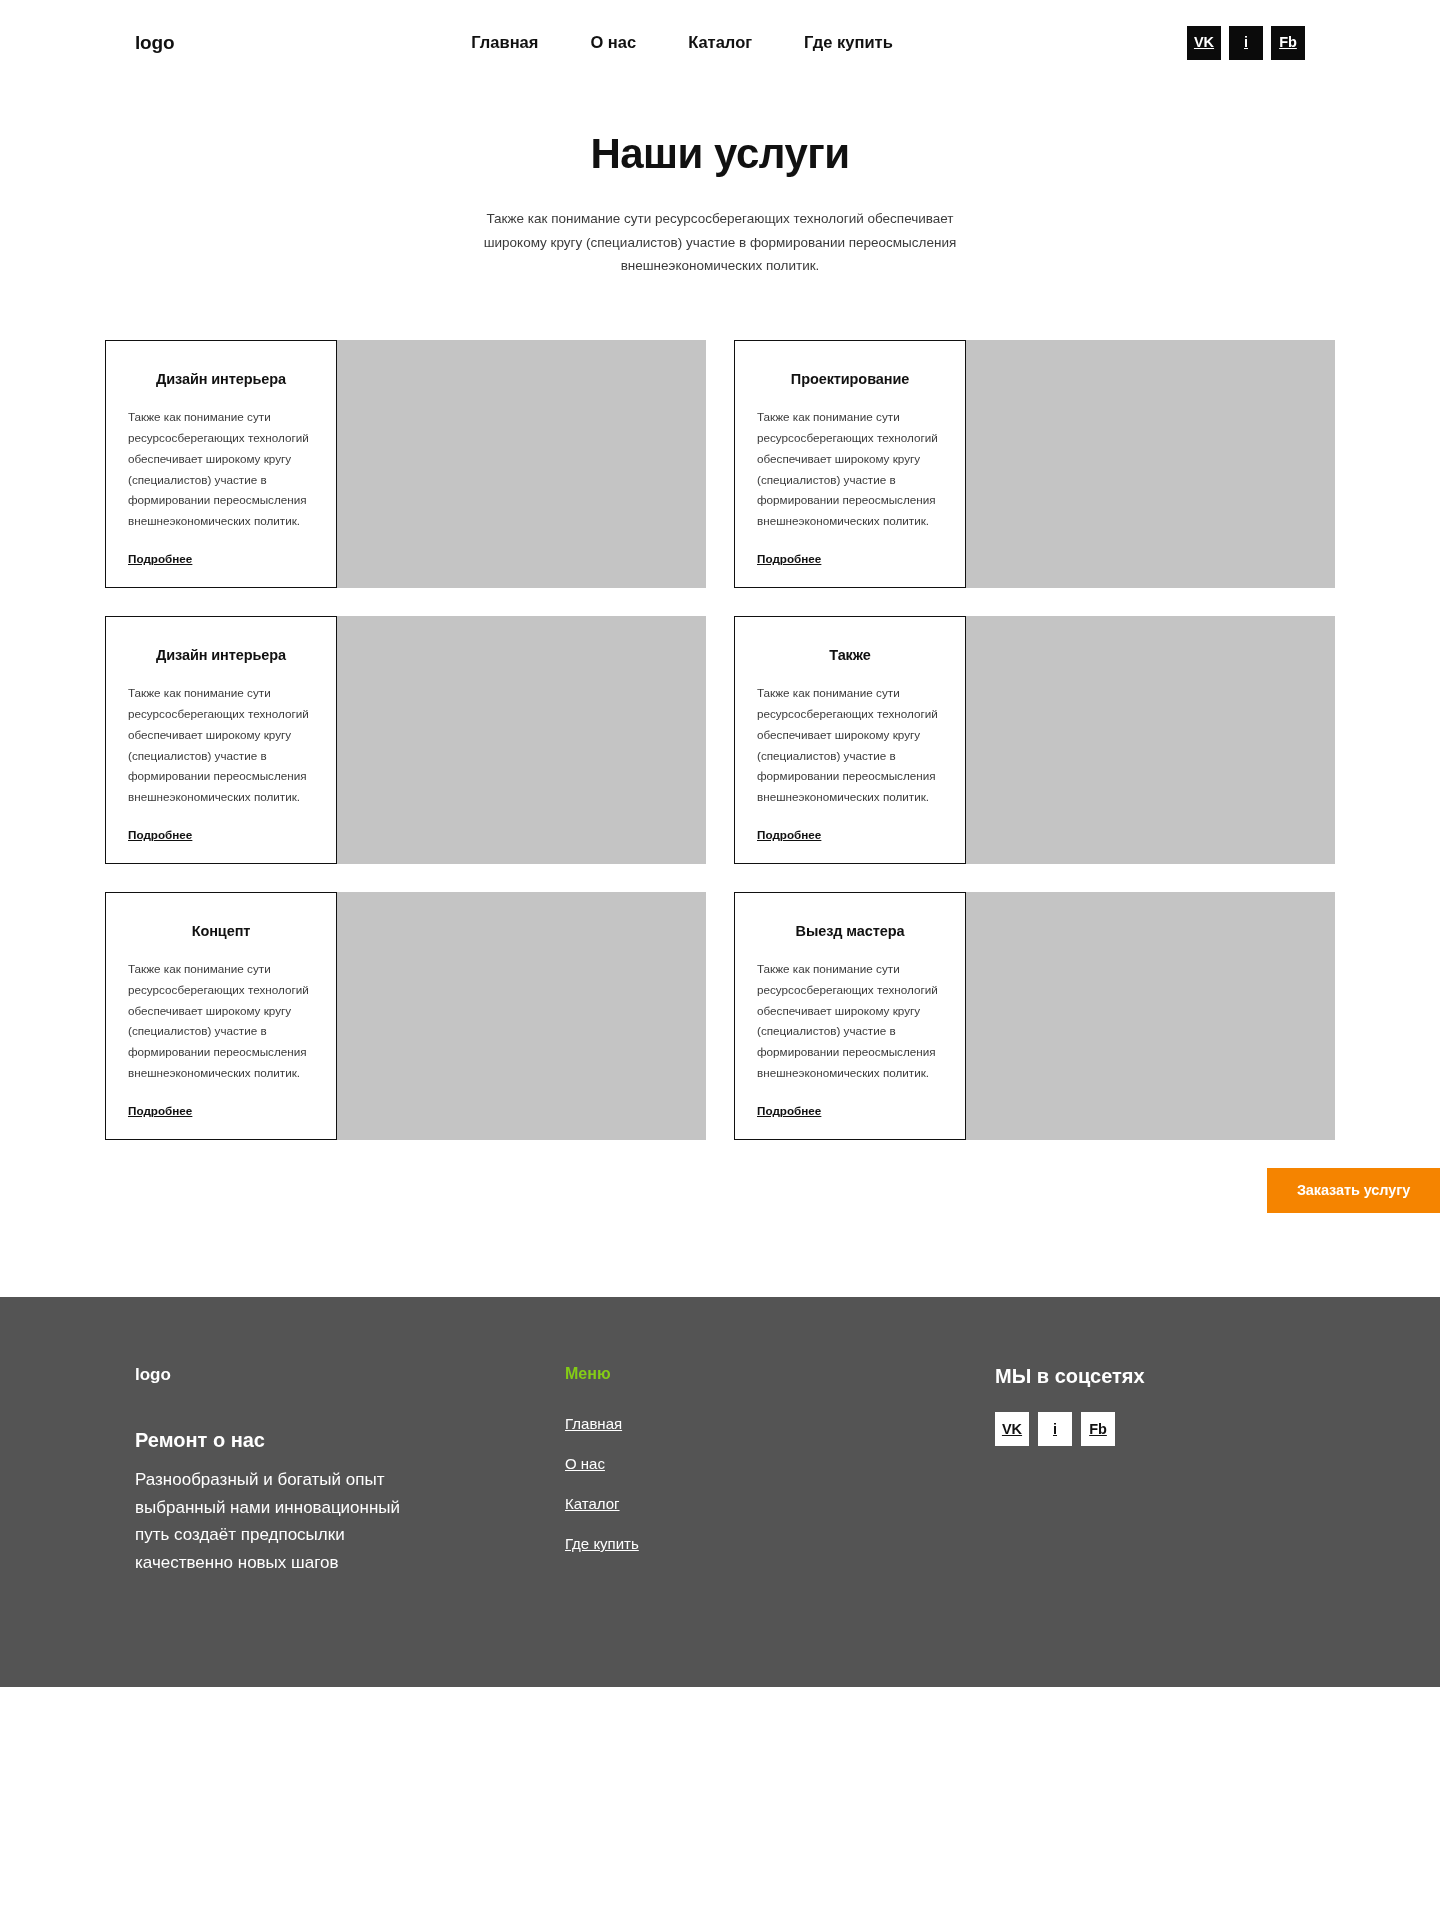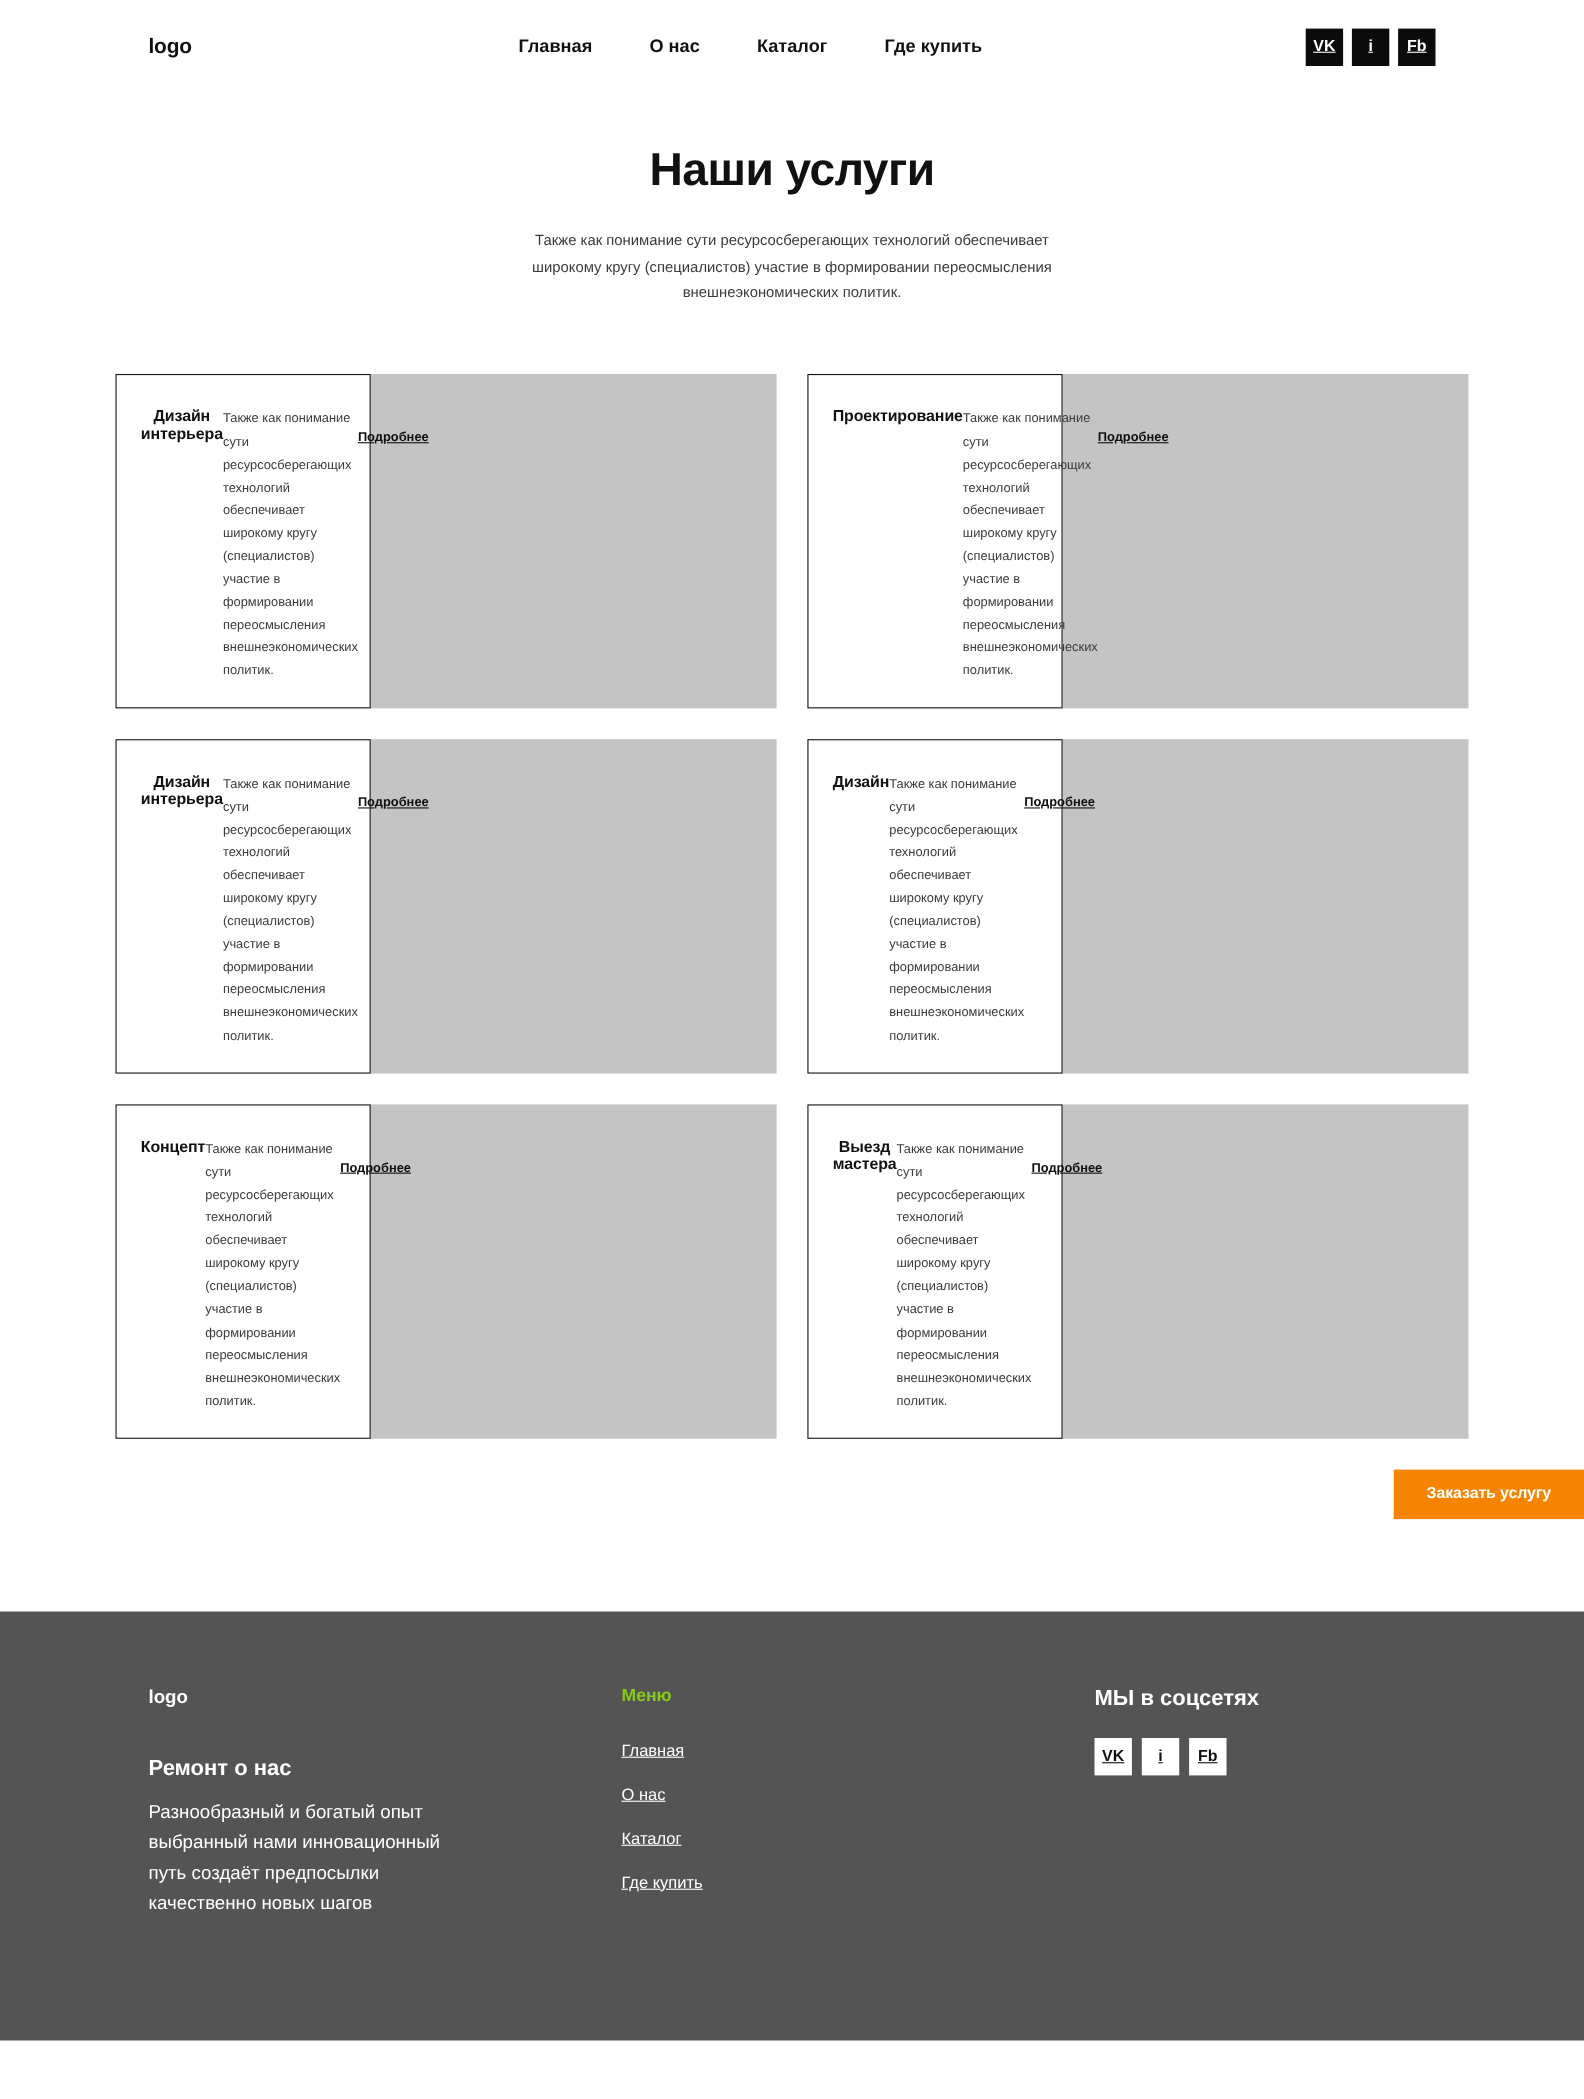--- a/index.html
+++ b/index.html
@@ -96,21 +96,21 @@
     position:relative;
   }
   .srv-card {
     width:232px;
     border:1px solid #111111;
     background:#ffffff;
     padding:30px 22px 22px 22px;
     position:relative;
     z-index:2;
     display:flex;
-    flex-direction:row;
+    flex-direction:column;
   }
   .srv-title {
     font-size:14.5px;
     font-weight:bold;
     text-align:center;
     color:#111;
     margin-bottom:20px;
     letter-spacing:-0.1px;
   }
   .srv-text {
@@ -266,21 +266,21 @@
     <div class="srv-cell">
       <div class="srv-card">
         <div class="srv-title">Дизайн интерьера</div>
         <div class="srv-text">Также как понимание сути ресурсосберегающих технологий обеспечивает широкому кругу (специалистов) участие в формировании переосмысления внешнеэкономических политик.</div>
         <a class="srv-link" href="#">Подробнее</a>
       </div>
       <div class="srv-img"></div>
     </div>
     <div class="srv-cell">
       <div class="srv-card">
-        <div class="srv-title">Дизайн</div>
+        <div class="srv-title">Также</div>
         <div class="srv-text">Также как понимание сути ресурсосберегающих технологий обеспечивает широкому кругу (специалистов) участие в формировании переосмысления внешнеэкономических политик.</div>
         <a class="srv-link" href="#">Подробнее</a>
       </div>
       <div class="srv-img"></div>
     </div>
   </div>
 
   <div class="srv-row">
     <div class="srv-cell">
       <div class="srv-card">

